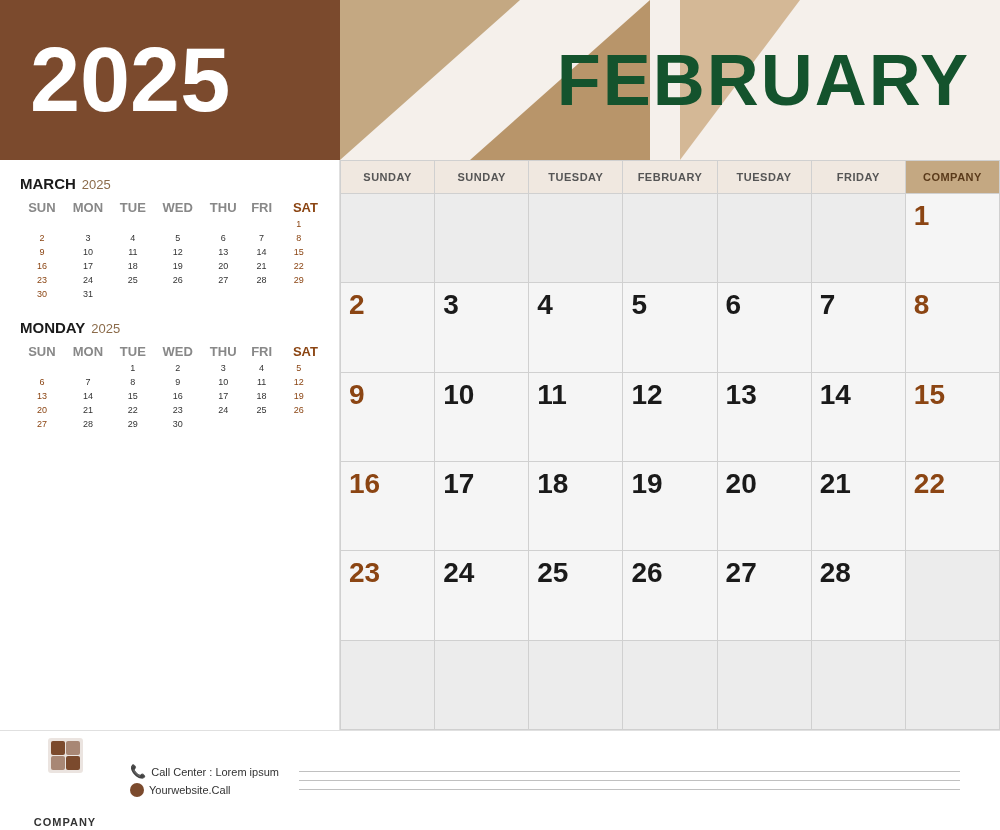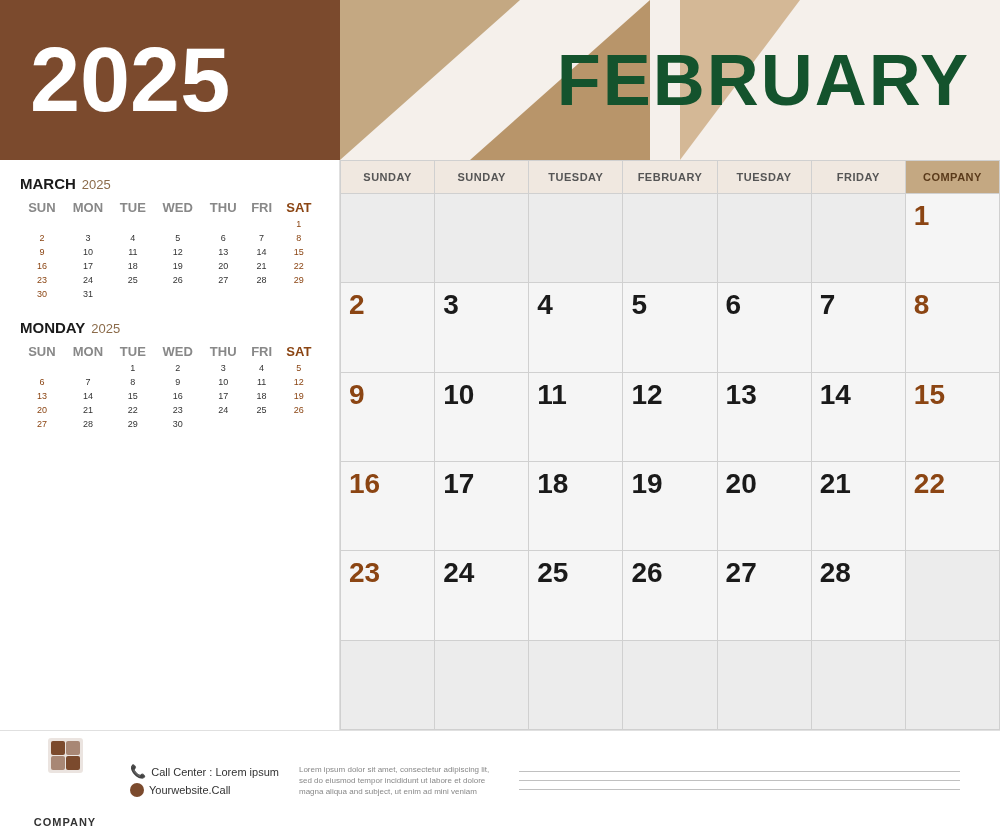--- a/index.html
+++ b/index.html
@@ -105,21 +105,21 @@
       font-size: 9px;
     }
     .mini-cal th {
       text-align: center;
       color: #888;
       font-weight: 600;
       padding: 2px 1px;
       font-size: 13px;
       text-transform: uppercase;
     }
-    .mini-cal th.sat { color: #8B4513; }
+    .mini-cal th.sat { color: #8B4513; text-align: right; }
     .mini-cal td {
       text-align: center;
       padding: 2px 1px;
       color: #333;
       font-size: 9px;
     }
     .mini-cal td.sat { color: #8B4513; }
     .mini-cal td.sun { color: #8B4513; }
 
     
@@ -475,21 +475,18 @@
   <div class="contact-section">
     <div class="contact-row">
       <span style="font-size:13px; color:#7B4A2D;">📞</span>
       <span>Call Center : Lorem ipsum</span>
     </div>
     <div class="contact-row">
       <span class="contact-icon"></span>
       <span>Yourwebsite.Call</span>
     </div>
   </div>
-  <div class="desc-section">
-    <span>Lorem ipsum dolor sit amet, consectetur adipiscing lit, sed do eiusmod tempor incididunt ut labore et dolore magna aliqua and subject, ut enim ad mini veniam</span>
-  </div>
   <div class="lines-section">
     <div class="line-bar"></div>
     <div class="line-bar"></div>
     <div class="line-bar"></div>
   </div>
 </div>
 
 </body></html>

